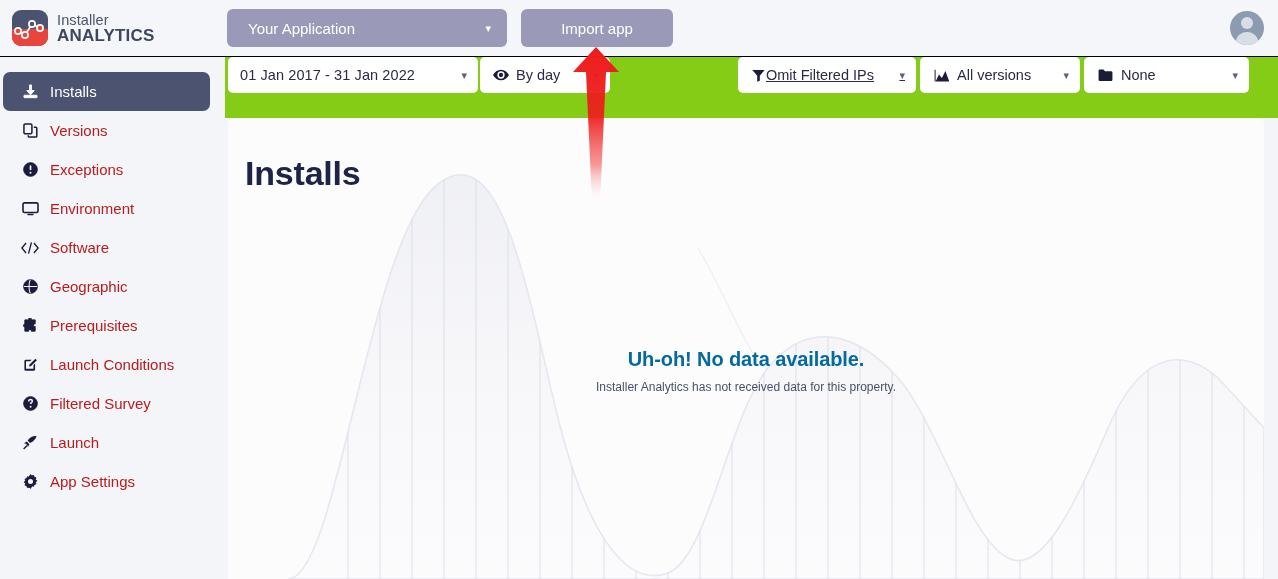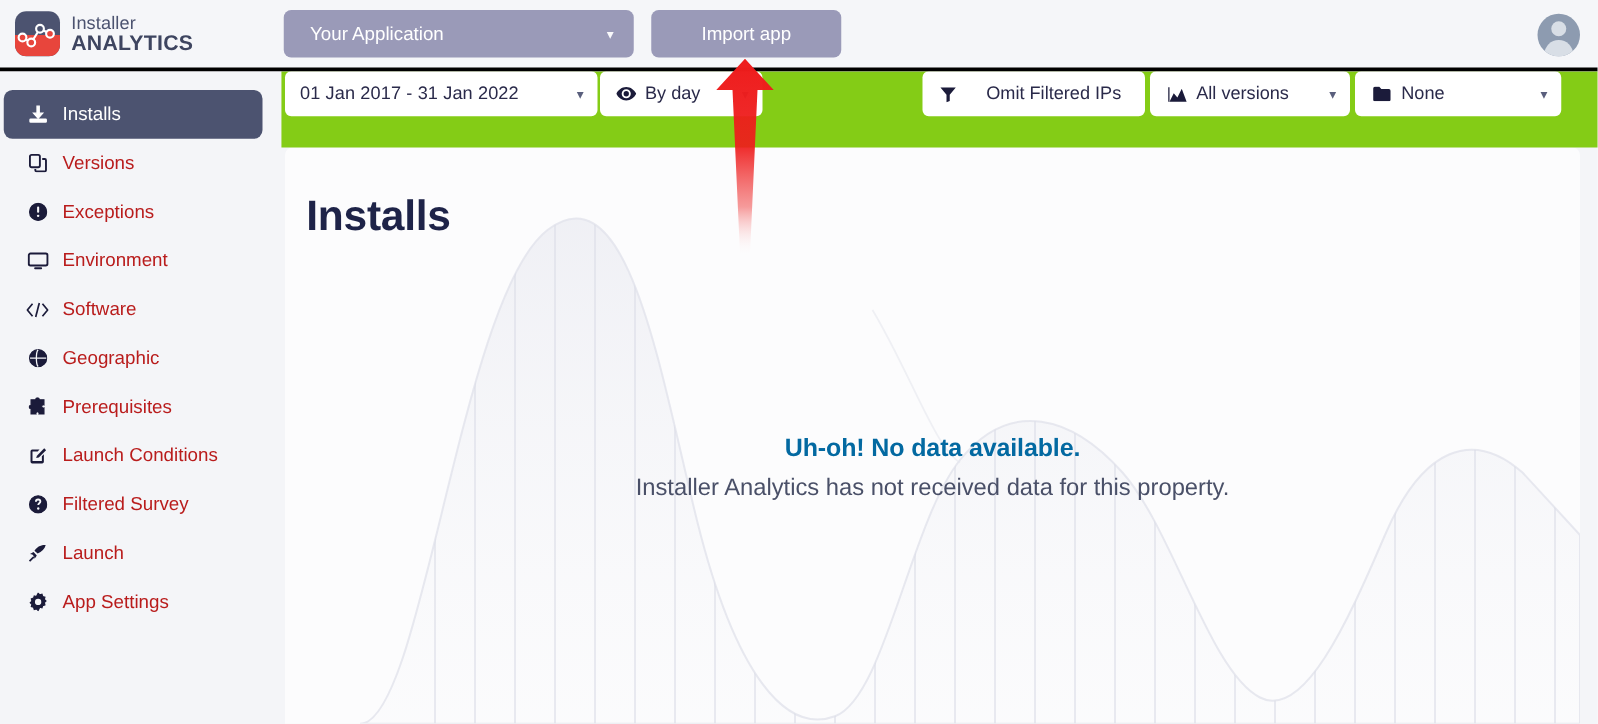--- a/index.html
+++ b/index.html
@@ -13,21 +13,21 @@
     -webkit-font-smoothing: antialiased;
   }
 
   
   .header {
     position: absolute;
     top: 0; left: 0;
     width: 1278px;
     height: 57px;
     background: #f5f6f9;
-    border-bottom: 3px solid #000000;
+    border-bottom: 1px solid #000000;
     display: flex;
     align-items: center;
     z-index: 6;
   }
 
   .brand {
     width: 225px;
     height: 57px;
     display: flex;
     align-items: center;
@@ -183,21 +183,21 @@
     display: flex;
     align-items: center;
     justify-content: center;
     flex: 0 0 auto;
   }
   .chip .cic svg { display: block; fill: #1b1b3a; }
 
   .chip-date { width: 250px; padding-left: 12px; }
   .chip-date .range { letter-spacing: .1px; }
   .chip-gran { width: 130px; padding-left: 13px; gap: 7px; margin-left: 2px; }
-  .chip-ips { width: 178px; padding-left: 14px; gap: 24px; margin-left: 128px; }
+  .chip-ips { width: 178px; padding-left: 14px; gap: 1px; margin-left: 128px; text-decoration: underline; }
   .chip-ver { width: 160px; padding-left: 14px; gap: 7px; margin-left: 4px; }
   .chip-folder { width: 165px; padding-left: 14px; gap: 8px; margin-left: 4px; }
 
   
   .content {
     position: absolute;
     top: 118px; left: 228px;
     width: 1036px;
     height: 461px;
     background: #fcfcfd;
@@ -229,21 +229,21 @@
     z-index: 3;
   }
   .empty-title {
     font-size: 20px;
     font-weight: bold;
     color: #0369a1;
     letter-spacing: -.1px;
   }
   .empty-sub {
     margin-top: 9px;
-    font-size: 19px;
+    font-size: 12px;
     color: #4a5068;
   }
 
   
   .arrow-annotation {
     position: absolute;
     left: 565px; top: 45px;
     width: 64px; height: 160px;
     z-index: 20;
     pointer-events: none;

